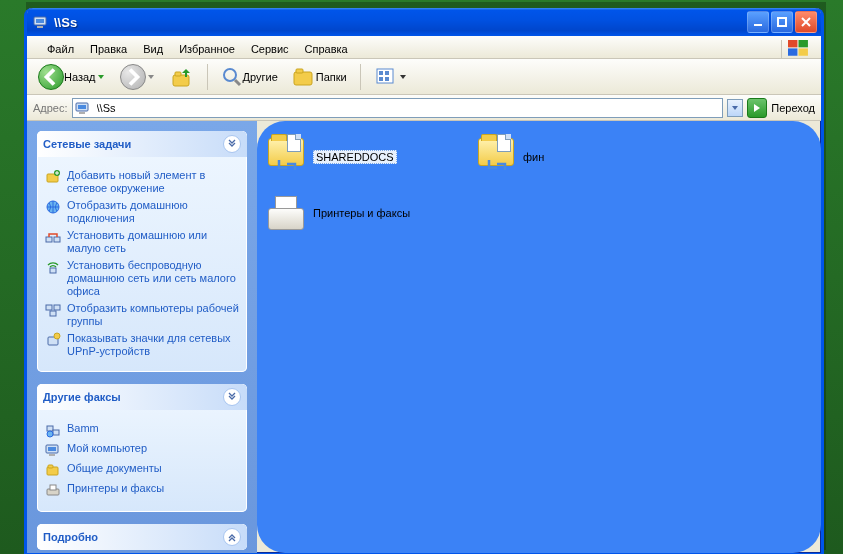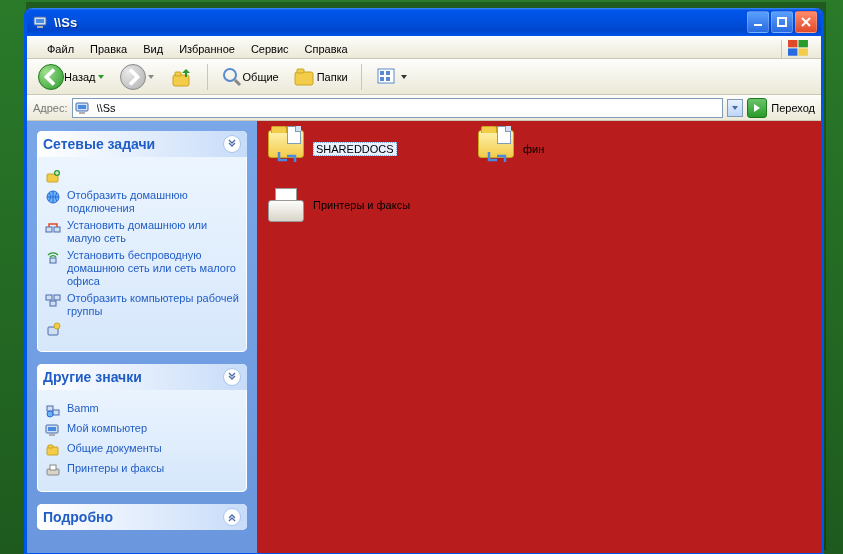--- a/index.html
+++ b/index.html
@@ -94,29 +94,29 @@
     background: linear-gradient(to bottom,#eff7ff 0%, #d6e7fb 100%);
     border-radius: 5px;
     margin-bottom: 12px;
     overflow:hidden;
     box-shadow: 0 0 0 1px #fff inset;
   }
   .panel .phdr {
     height: 26px;
     background: linear-gradient(to right,#fff,#c7dcf9);
     display:flex; align-items:center; padding:0 6px;
-    font-weight:bold; color:#215dc6; font-size:14px;
+    font-weight:bold; color:#215dc6; font-size:11px;
     border-radius:5px 5px 0 0;
   }
   .panel .phdr .collapse { margin-left:auto; width:18px; height:18px; border-radius:50%; background:#fff; border:1px solid #a8c5ef; display:flex;align-items:center;justify-content:center;}
   .panel .pbody { padding: 8px 8px 10px; }
   .task { display:flex; align-items:flex-start; gap:6px; margin:4px 0; color:#215dc6; cursor:pointer; line-height:13px;}
   .task .ticn { width:16px; height:16px; flex:0 0 16px; }
 
-  .content { flex:1; background:#b91c1c; padding:0 4px; display:flex; flex-wrap:wrap; align-content:flex-start; }
+  .content { flex:1; background:#3b82f6; padding:8px 4px; display:flex; flex-wrap:wrap; align-content:flex-start;border-radius:28px; }
   .item { width:210px; height:56px; display:flex; align-items:center; gap:6px; padding:2px 4px; }
   .item .big { width:42px; height:42px; }
   .item .lbl { color:#000; }
   .item.sel { }
   .item.sel .lbl span { background:#e8f1fd; border:1px dotted #7aa7e8; padding:0 2px;}
 
   
   .folder-share { position:relative; }
   .folder-share .fld { width:36px; height:28px; background:linear-gradient(#fff2b0,#f3cc4a); border:1px solid #caa520; border-radius:3px; position:absolute; left:3px; top:2px;}
   .folder-share .fld::before{content:"";position:absolute;left:2px;top:-5px;width:14px;height:6px;background:#f3cc4a;border:1px solid #caa520;border-bottom:none;border-radius:2px 2px 0 0;}
@@ -214,21 +214,21 @@
           <rect x="5" y="7" width="6" height="4" rx="1" fill="#f3cc4a" stroke="#caa520"></rect>
           <path d="M16 4 L20 8 L17 8 L17 12 L15 12 L15 8 L12 8 Z" fill="#2a9a2a"></path>
         </svg>
     </div>
     <div class="tsep"></div>
     <div class="tbtn">
       <svg width="22" height="22" viewBox="0 0 22 22">
           <circle cx="9" cy="9" r="6" fill="none" stroke="#5a8ad0" stroke-width="2"></circle>
           <path d="M14 14 L19 19" stroke="#888" stroke-width="3"></path>
         </svg>
-      <span>Общие</span>
+      <span>Другие</span>
     </div>
     <div class="tbtn">
       <svg width="24" height="22" viewBox="0 0 24 22">
           <rect x="2" y="6" width="18" height="13" rx="2" fill="#f3cc4a" stroke="#caa520"></rect>
           <rect x="4" y="3" width="7" height="4" rx="1" fill="#f3cc4a" stroke="#caa520"></rect>
         </svg>
       <span>Папки</span>
     </div>
     <div class="tsep"></div>
     <div class="tbtn">
@@ -282,20 +282,21 @@
               </svg>
           </span>
         </div>
         <div class="pbody">
           <div class="task">
             <svg class="ticn" viewBox="0 0 16 16">
                 <rect x="2" y="5" width="11" height="8" rx="1" fill="#f3cc4a" stroke="#caa520"></rect>
                 <circle cx="12" cy="4" r="3" fill="#2a9a2a"></circle>
                 <path d="M12 2v4M10 4h4" stroke="#fff"></path>
               </svg>
+            <span>Добавить новый элемент в сетевое окружение</span>
           </div>
           <div class="task">
             <svg class="ticn" viewBox="0 0 16 16">
                 <circle cx="8" cy="8" r="6" fill="#6ab4f0" stroke="#2a6ae0"></circle>
                 <path d="M2 8h12M8 2v12M4 4c2 3 2 5 0 8M12 4c-2 3-2 5 0 8" stroke="#2a6ae0" fill="none"></path>
               </svg>
             <span>Отобразить домашнюю подключения</span>
           </div>
           <div class="task">
             <svg class="ticn" viewBox="0 0 16 16">
@@ -318,27 +319,28 @@
                 <rect x="9" y="3" width="6" height="5" fill="#cfe0f5" stroke="#4a6aa8"></rect>
                 <rect x="5" y="9" width="6" height="5" fill="#cfe0f5" stroke="#4a6aa8"></rect>
               </svg>
             <span>Отобразить компьютеры рабочей группы</span>
           </div>
           <div class="task">
             <svg class="ticn" viewBox="0 0 16 16">
                 <rect x="3" y="5" width="10" height="8" rx="1" fill="#cfe0f5" stroke="#4a6aa8"></rect>
                 <circle cx="12" cy="4" r="3" fill="#f3cc4a" stroke="#caa520"></circle>
               </svg>
+            <span>Показывать значки для сетевых UPnP-устройств</span>
           </div>
         </div>
       </div>
 
       <div class="panel">
         <div class="phdr">
-          <span>Другие значки</span>
+          <span>Другие факсы</span>
           <span class="collapse">
             <svg width="10" height="10" viewBox="0 0 10 10">
                 <path d="M2 4 L5 7 L8 4 M2 1 L5 4 L8 1" fill="none" stroke="#4a6aa8" stroke-width="1.3"></path>
               </svg>
           </span>
         </div>
         <div class="pbody">
           <div class="task">
             <svg class="ticn" viewBox="0 0 16 16">
                 <rect x="2" y="4" width="6" height="5" fill="#cfe0f5" stroke="#4a6aa8"></rect>

